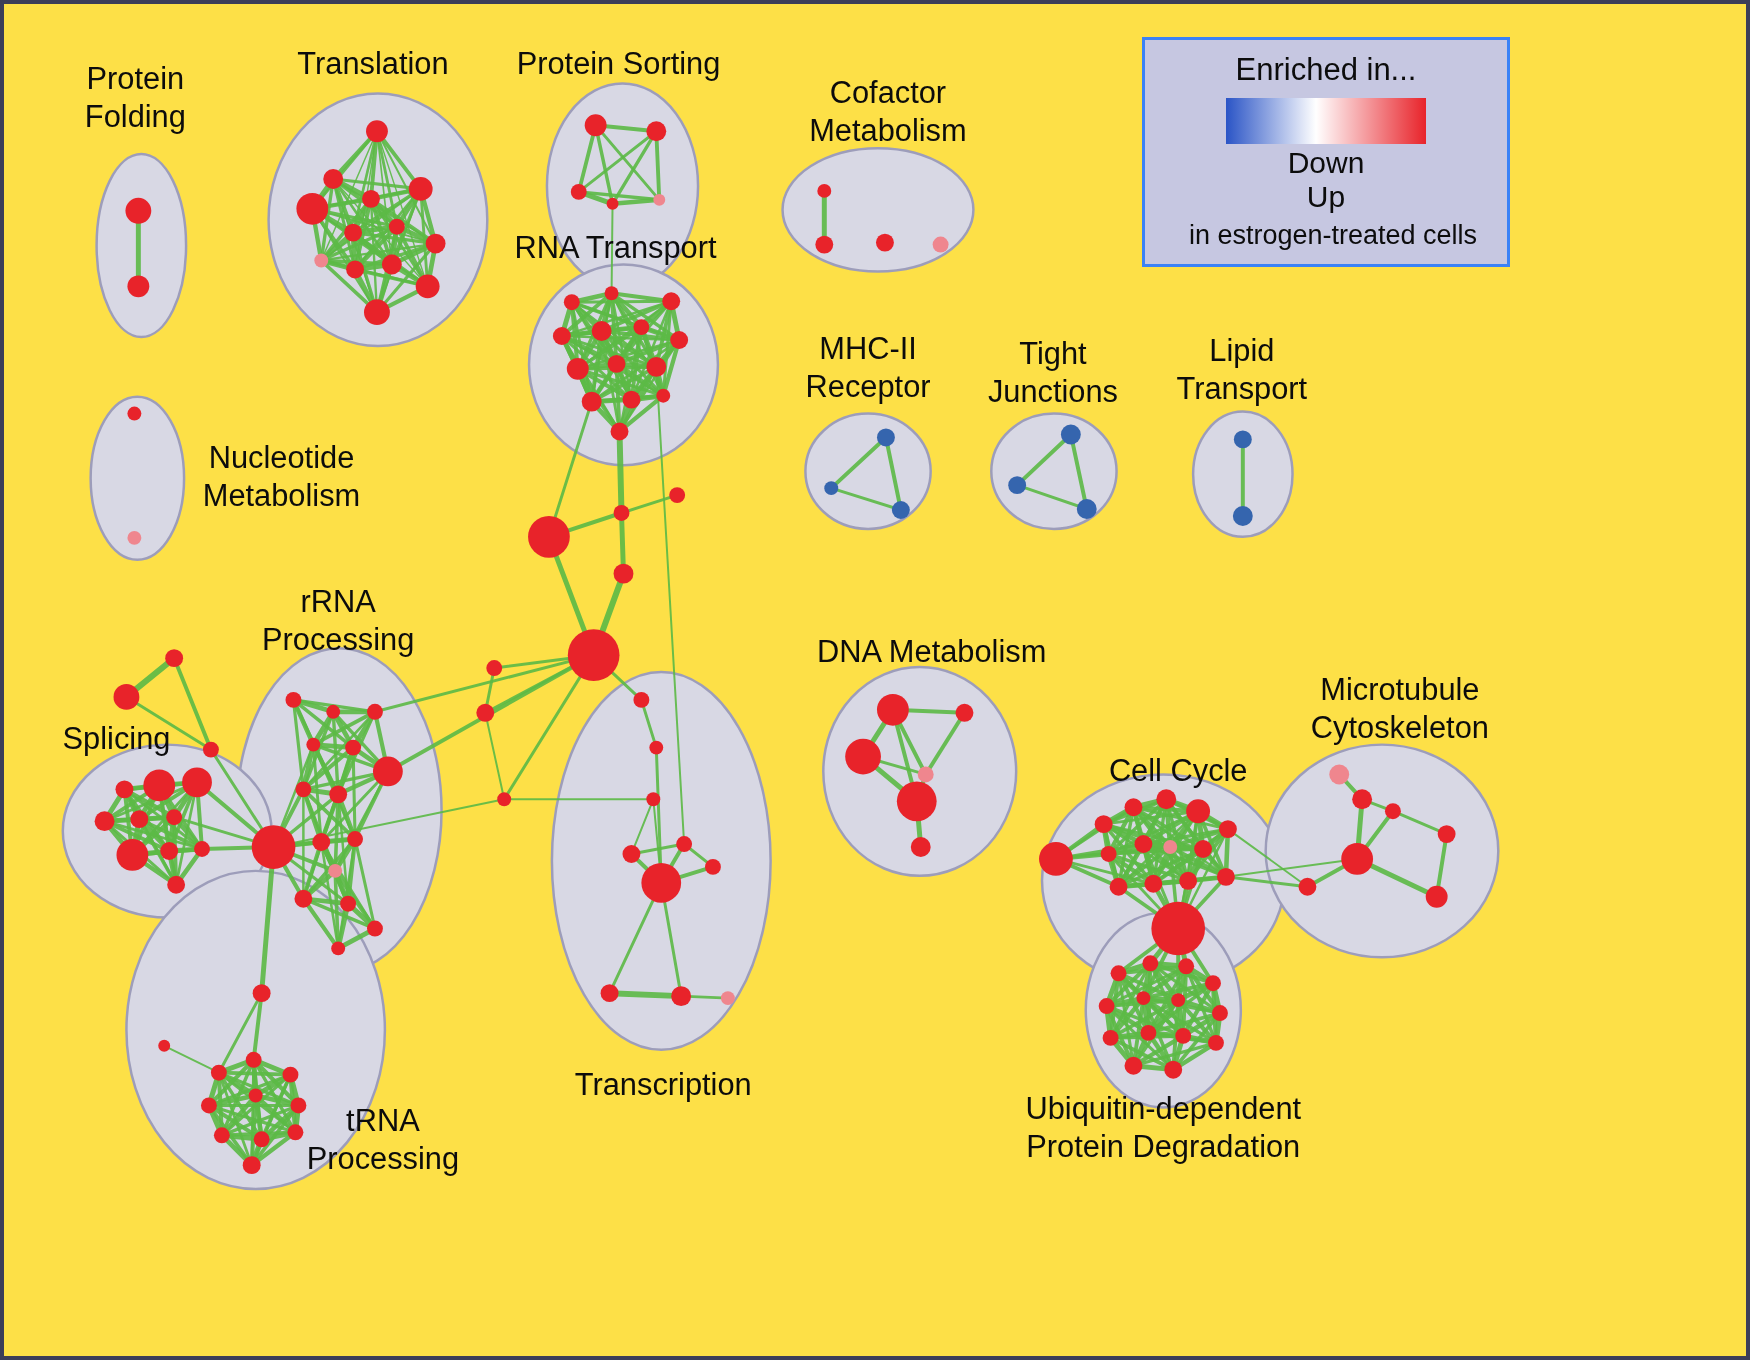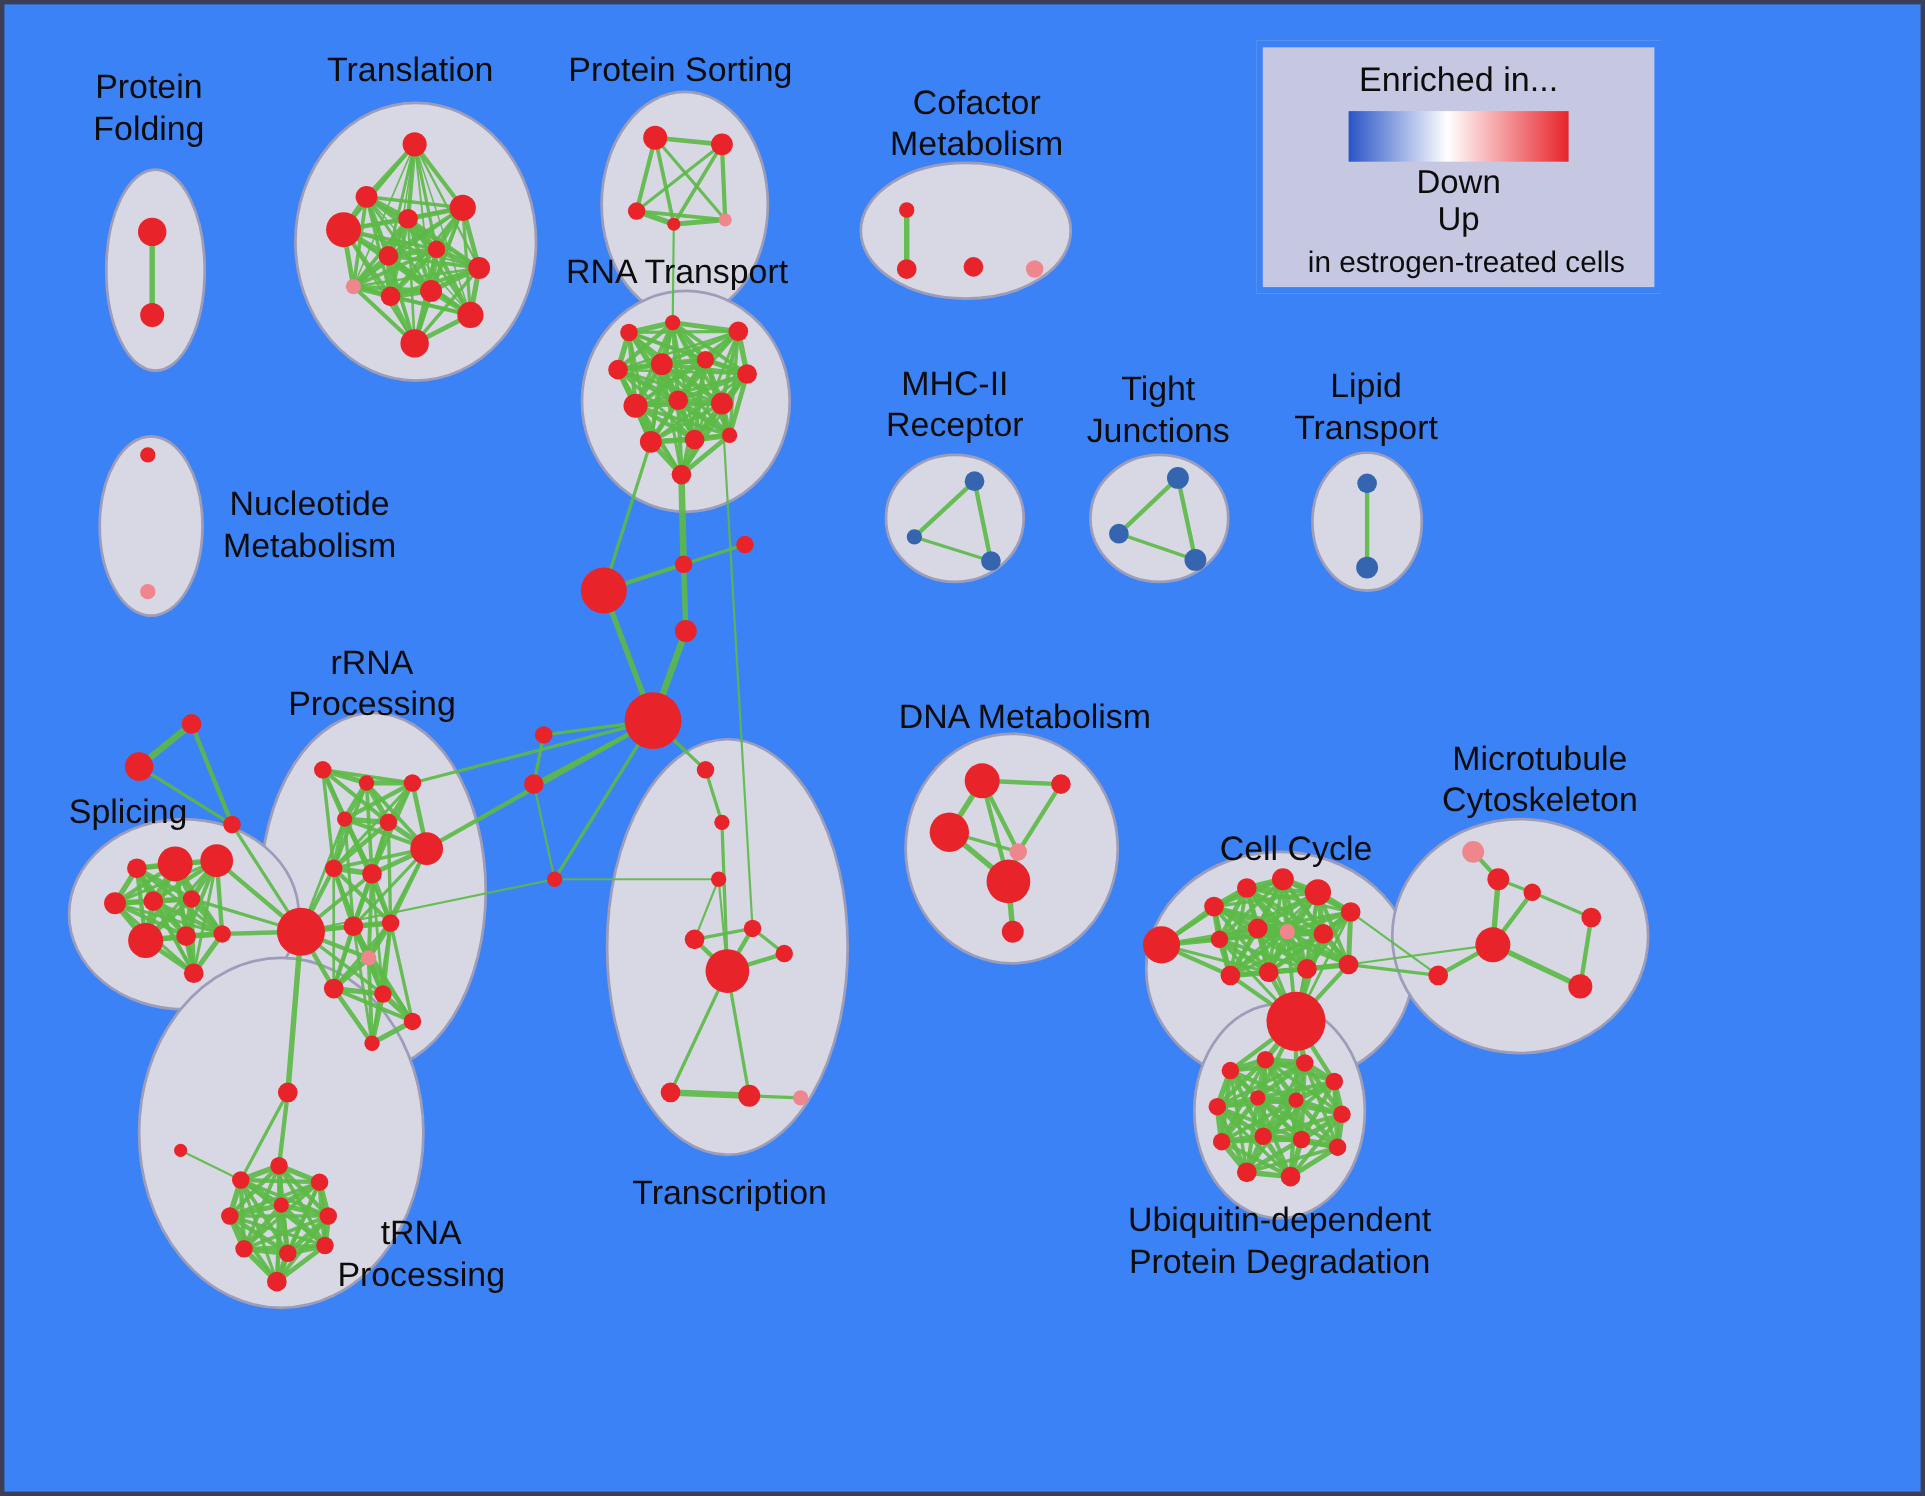--- a/index.html
+++ b/index.html
@@ -2,38 +2,38 @@
 <html><head>
 <meta charset="utf-8">
 <style>
   body { margin: 0; background: #ffffff; }
   .figure {
     position: relative;
     width: 1750px;
     height: 1360px;
     box-sizing: border-box;
     border: 4px solid #3c3e58;
-    background: #3b82f6;
+    background: #fde047;
     overflow: hidden;
     font-family: "Liberation Sans", sans-serif;
   }
   .figure svg { position: absolute; left: 0; top: 0; }
   .figure svg text {
     font-family: "Liberation Sans", sans-serif;
     font-size: 31px;
     fill: #0c0c0c;
   }
   .legend {
     position: absolute;
     left: 1138px;
     top: 33px;
     width: 368px;
     height: 230px;
     box-sizing: border-box;
-    border: 6px solid #3b82f6;
+    border: 3px solid #3b82f6;
     background: #c6c7e1;
     text-align: center;
     color: #0c0c0c;
   }
   .legend-title { font-size: 31px; margin-top: 12px; }
   .legend-gradient {
     width: 200px;
     height: 46px;
     margin: 10px auto 2px auto;
   }

